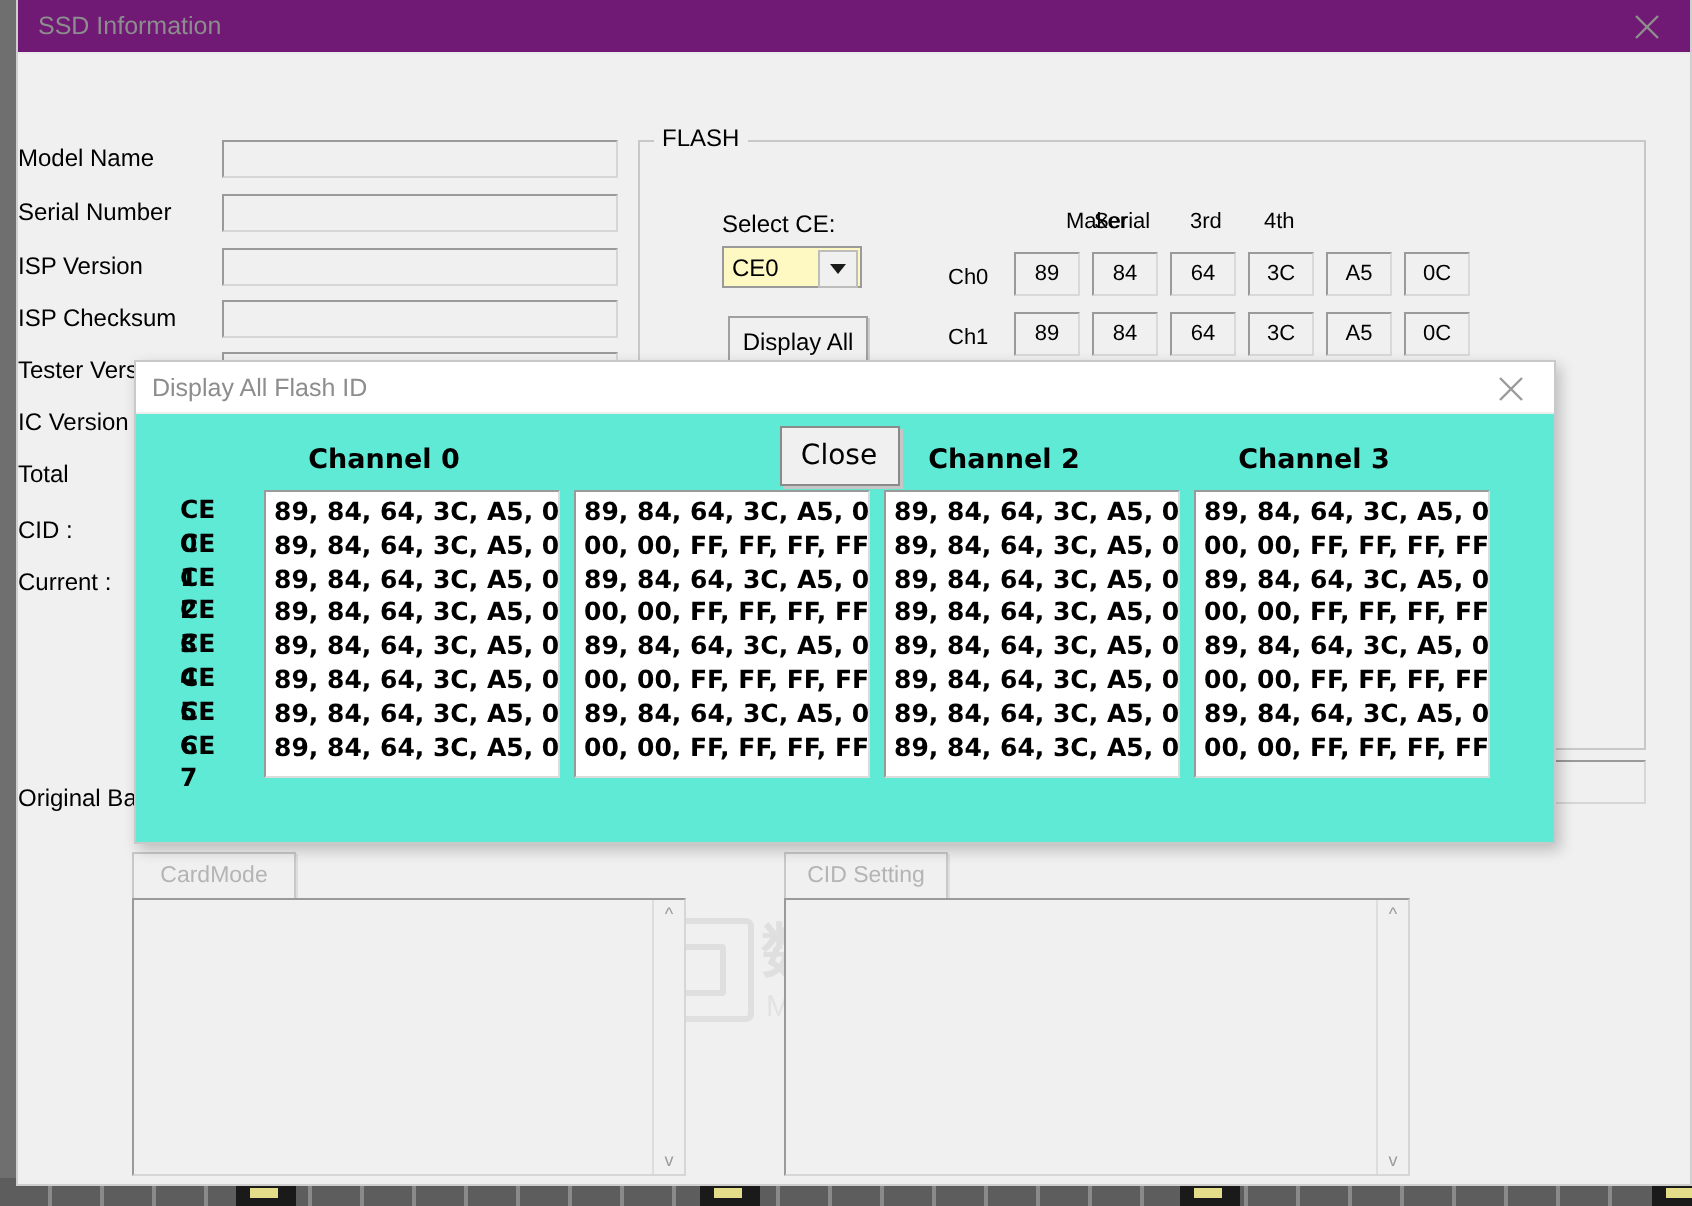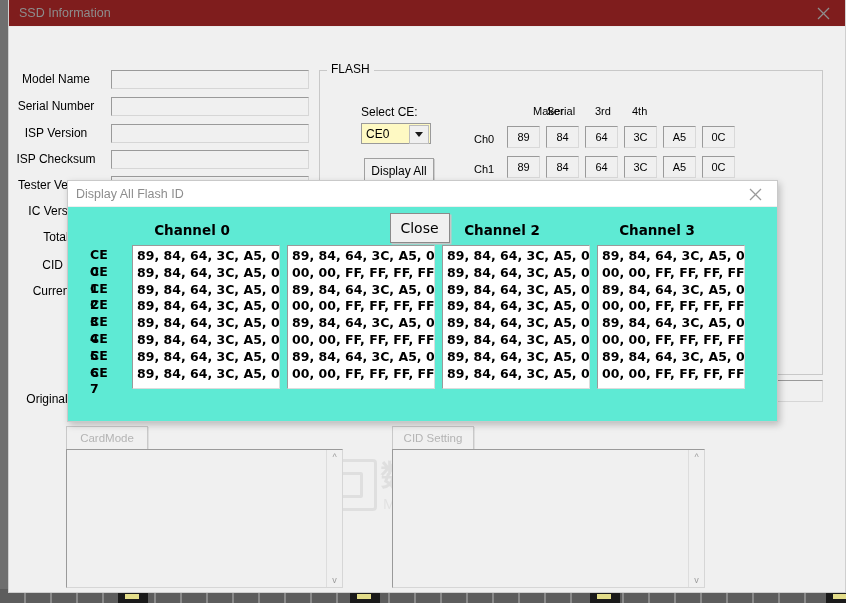--- a/index.html
+++ b/index.html
@@ -17,41 +17,41 @@
   #desktop-bg .blob{position:absolute;bottom:0px;height:11px;width:30px;background:#1a1a1a;}
   #desktop-bg .blob i{position:absolute;left:7px;top:2px;width:14px;height:5px;background:#e3dd8a;display:block;}
 
   
   #main-window{
     position:absolute;left:8px;top:0px;width:838px;height:593px;
     background:#f0f0f0;border:1px solid #cfcfcf;border-top:none;
     box-sizing:border-box;
   }
   #main-titlebar{
-    height:26px;background:#7f1d1d;border-bottom:1px solid #eaeaea;
+    height:26px;background:#701a75;border-bottom:1px solid #eaeaea;
     display:flex;align-items:center;position:relative;
   }
   #main-titlebar .title{margin-left:10px;font-size:12.5px;color:#8d8d8d;}
   .winclose{
     position:absolute;right:0;top:0;width:44px;height:26px;
     display:flex;align-items:center;justify-content:center;color:#888;font-size:15px;
   }
   .winclose svg{display:block;}
 
   #cancel-btn{
     position:absolute;right:14px;top:30px;width:86px;height:24px;
     background:#f0f0f0;border:1px solid #a0a0a0;
     box-shadow:1px 1px 0 #cdcdcd;
     font-size:12px;display:flex;align-items:center;justify-content:center;
     font-family:"Liberation Sans",sans-serif;
   }
 
   
   .field-row{position:absolute;left:0;width:300px;height:22px;display:flex;align-items:center;}
-  .field-row .lbl{width:94px;text-align:center;padding-right:8px;font-size:12px;}
+  .field-row .lbl{width:94px;text-align:left;padding-right:8px;font-size:12px;}
   .field-row .box{
      flex:1;height:19px;background:#f0f0f0;border:1px solid #9a9a9a;
      border-right-color:#d6d6d6;border-bottom-color:#d6d6d6;box-sizing:border-box;
   }
 
   
   #flash-group{
     position:absolute;left:310px;top:70px;width:504px;height:305px;
     border:1px solid #c8c8c8;box-sizing:border-box;
   }

